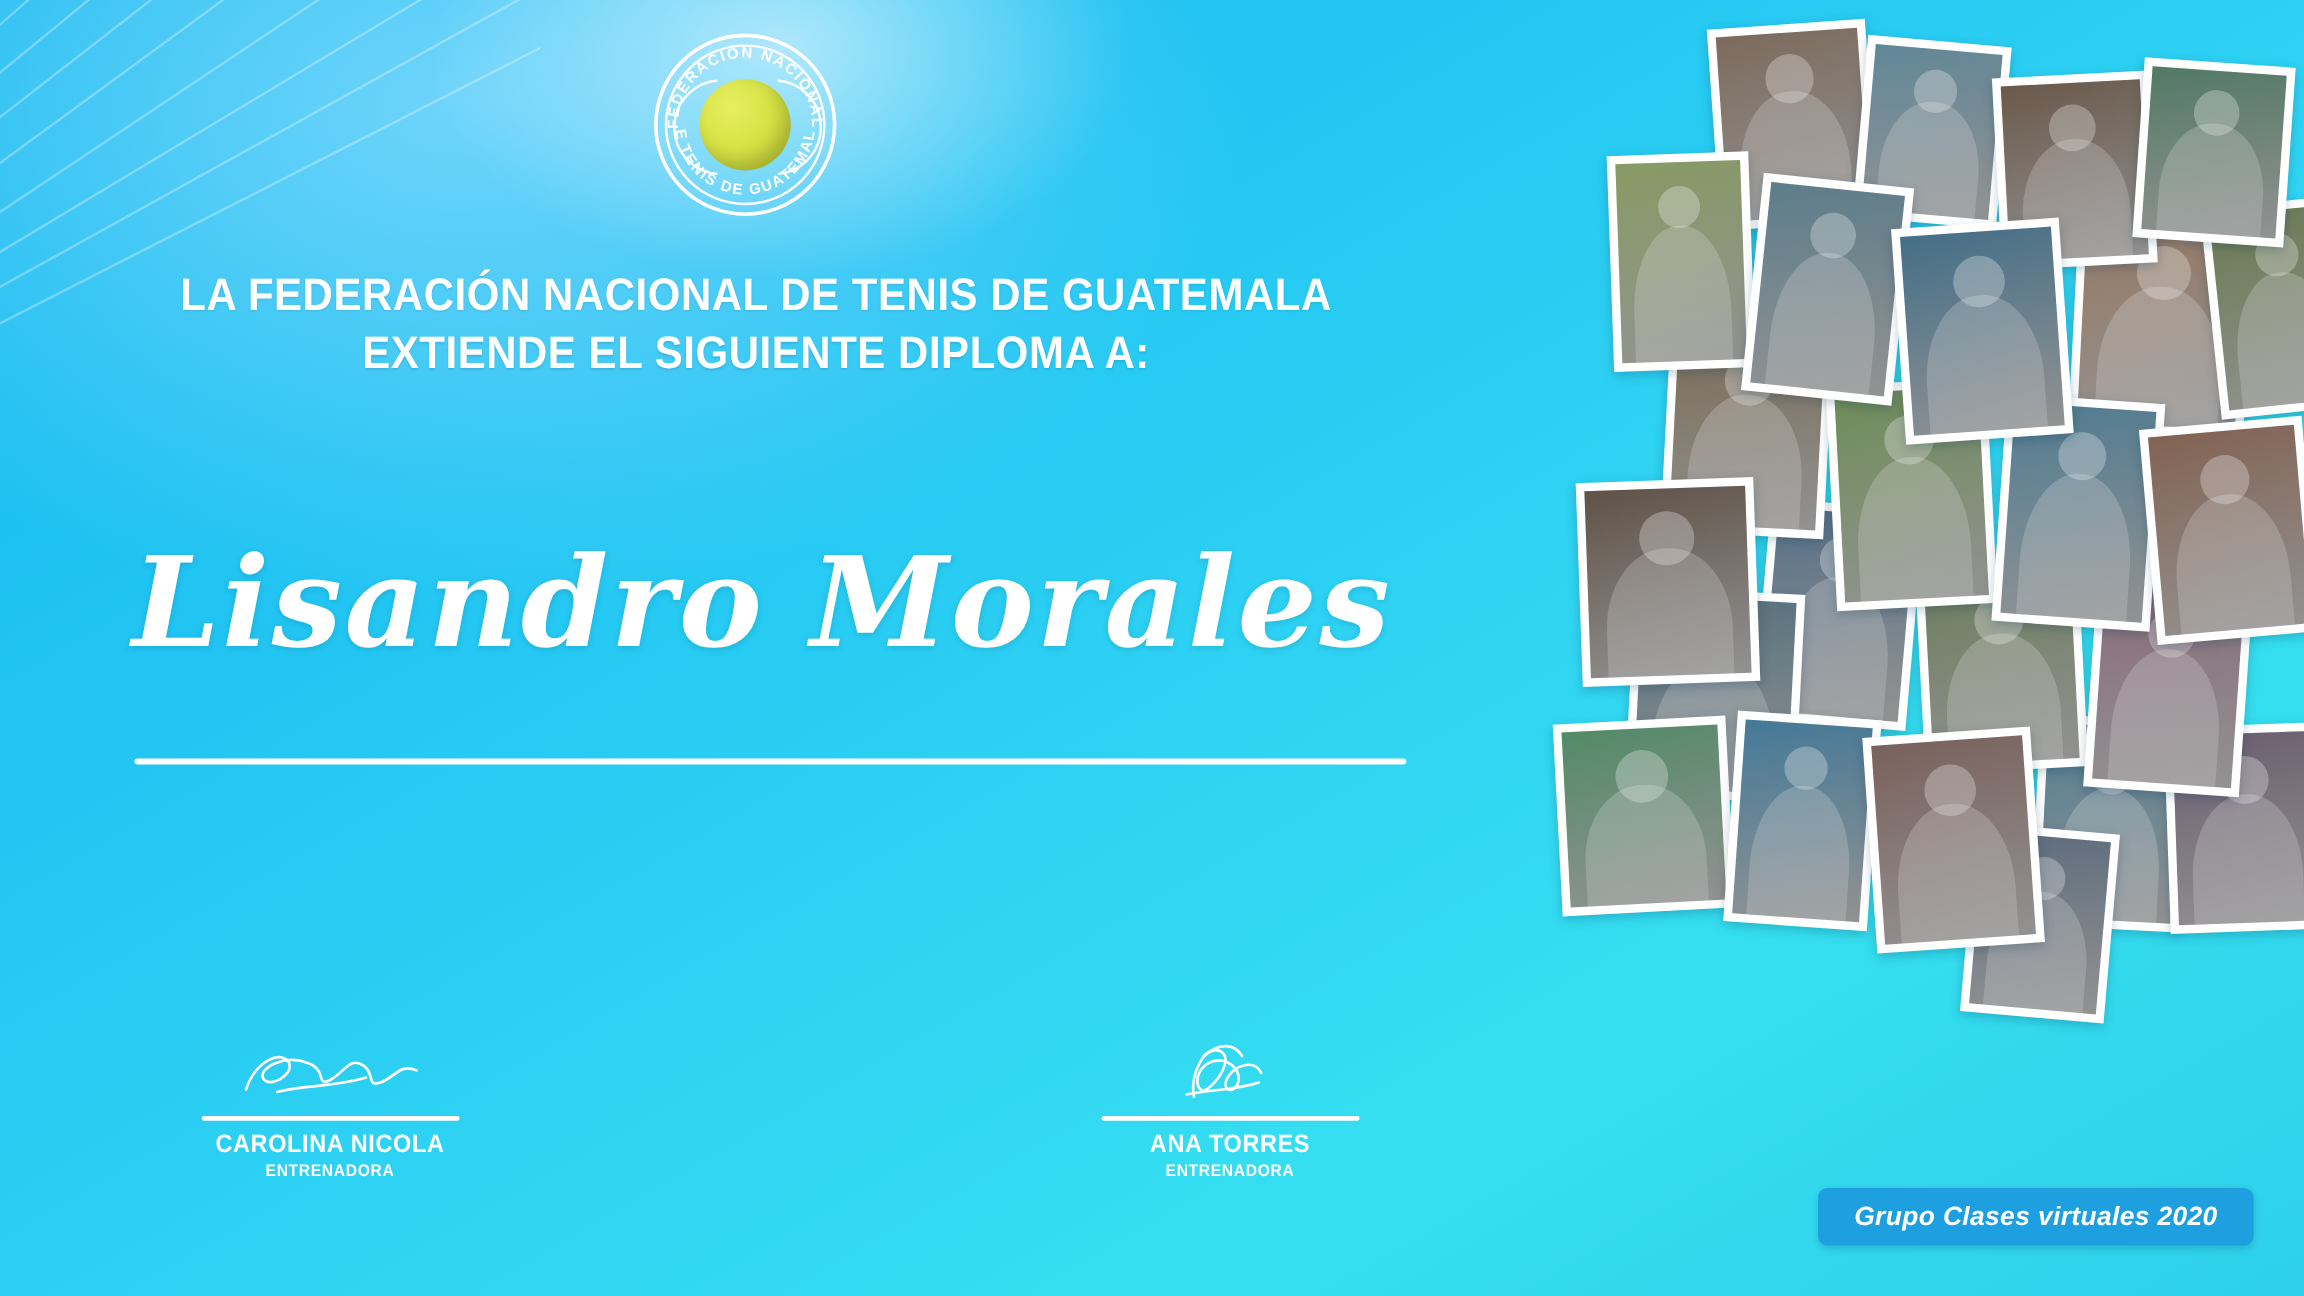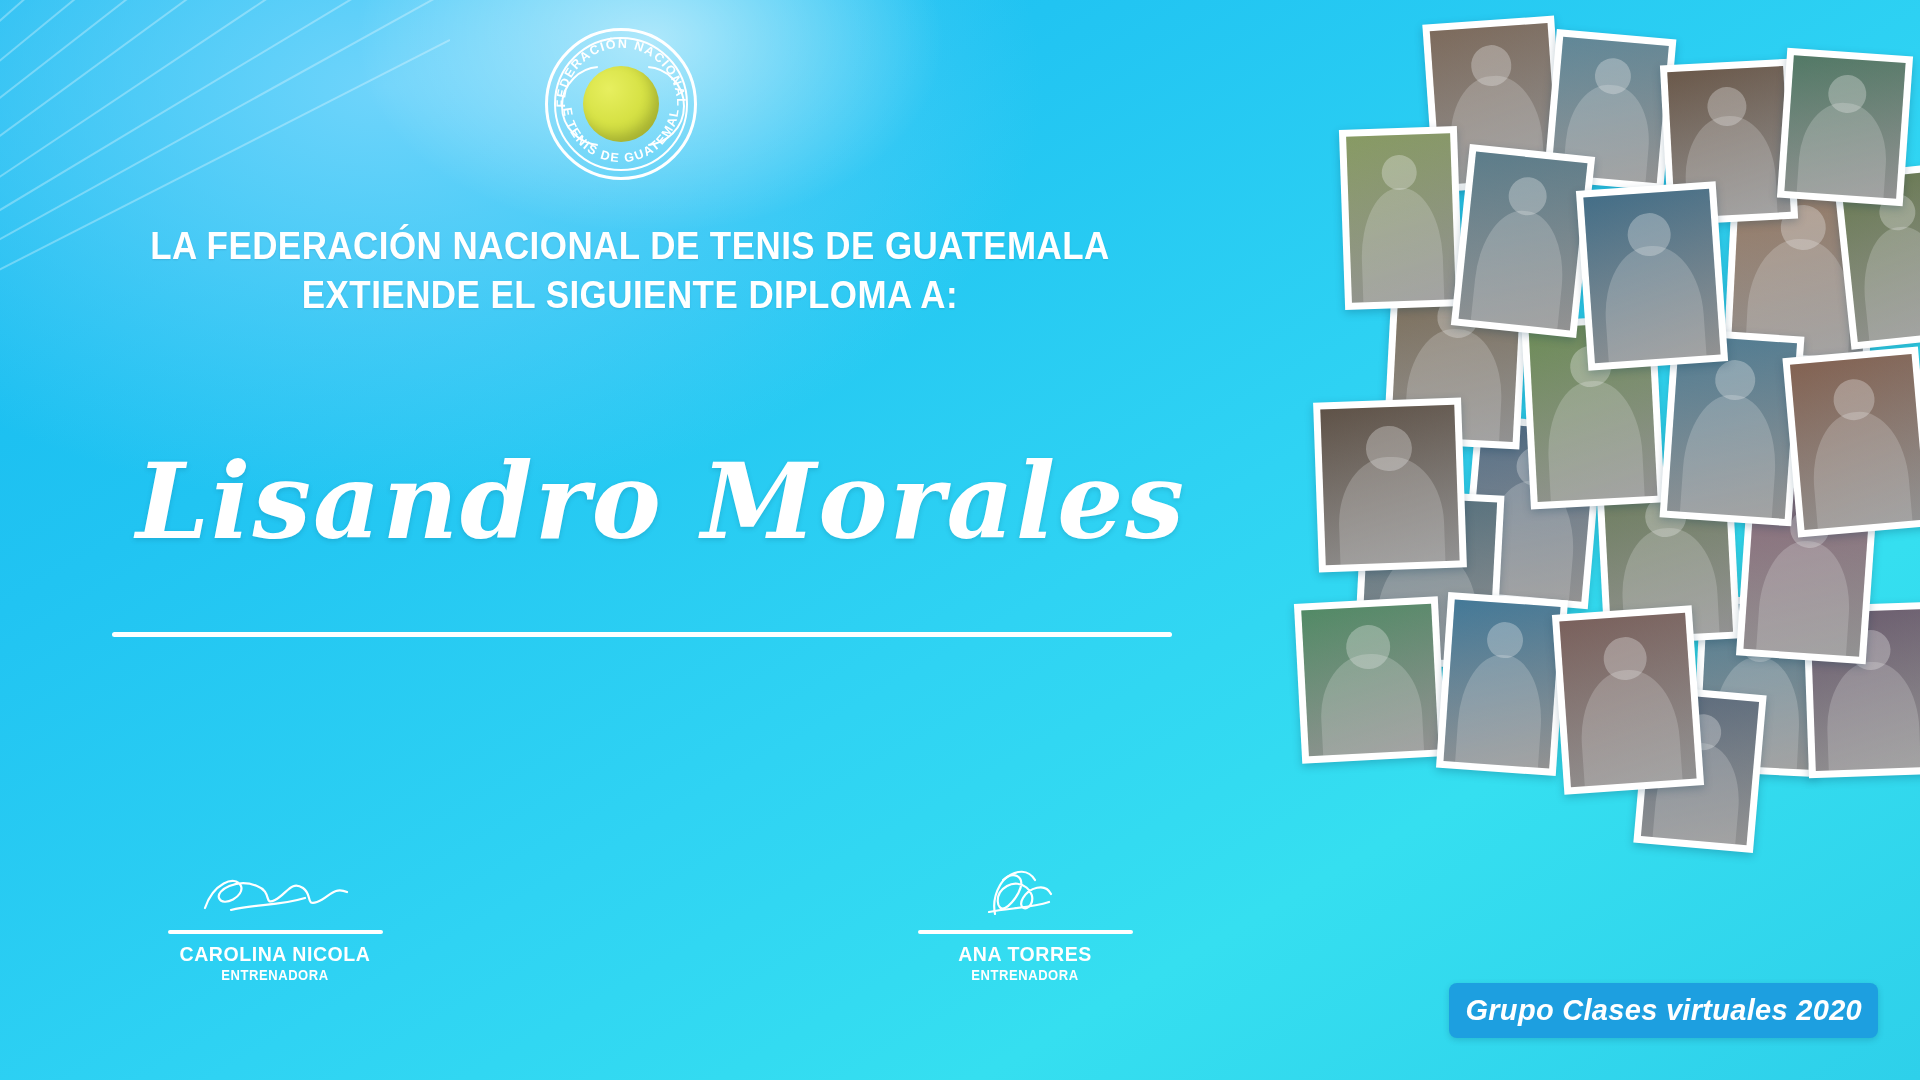--- a/index.html
+++ b/index.html
@@ -108,21 +108,20 @@
     width: 1270px;
     text-align: center;
     color: #ffffff;
     font-family: "DejaVu Serif", serif;
     font-style: italic;
     font-weight: bold;
     font-size: 104px;
     letter-spacing: 2px;
     white-space: nowrap;
     text-shadow: 0 2px 5px rgba(0,70,100,.18);
-    margin-left: 26px;
   }
   .name-rule {
     position: absolute;
     left: 112px; top: 632px;
     width: 1060px; height: 5px;
     background: #ffffff;
     border-radius: 3px;
   }
 
   
@@ -174,26 +173,26 @@
     margin-top: 1px;
     transform: scaleX(.93);
   }
 
   
   .group-badge {
     position: absolute;
     right: 42px; bottom: 42px;
     background: #1d9fe0;
     color: #ffffff;
-    padding: 11px 16px;
+    padding: 11px 30px;
     border-radius: 8px;
     font-family: "Liberation Sans", sans-serif;
     font-style: italic;
     font-weight: bold;
-    font-size: 29px;
+    font-size: 22px;
     letter-spacing: .3px;
     box-shadow: 0 2px 6px rgba(0,60,90,.2);
   }
 
   
   .collage {
     position: absolute;
     right: 0; top: 0;
     width: 790px; height: 1000px;
   }

